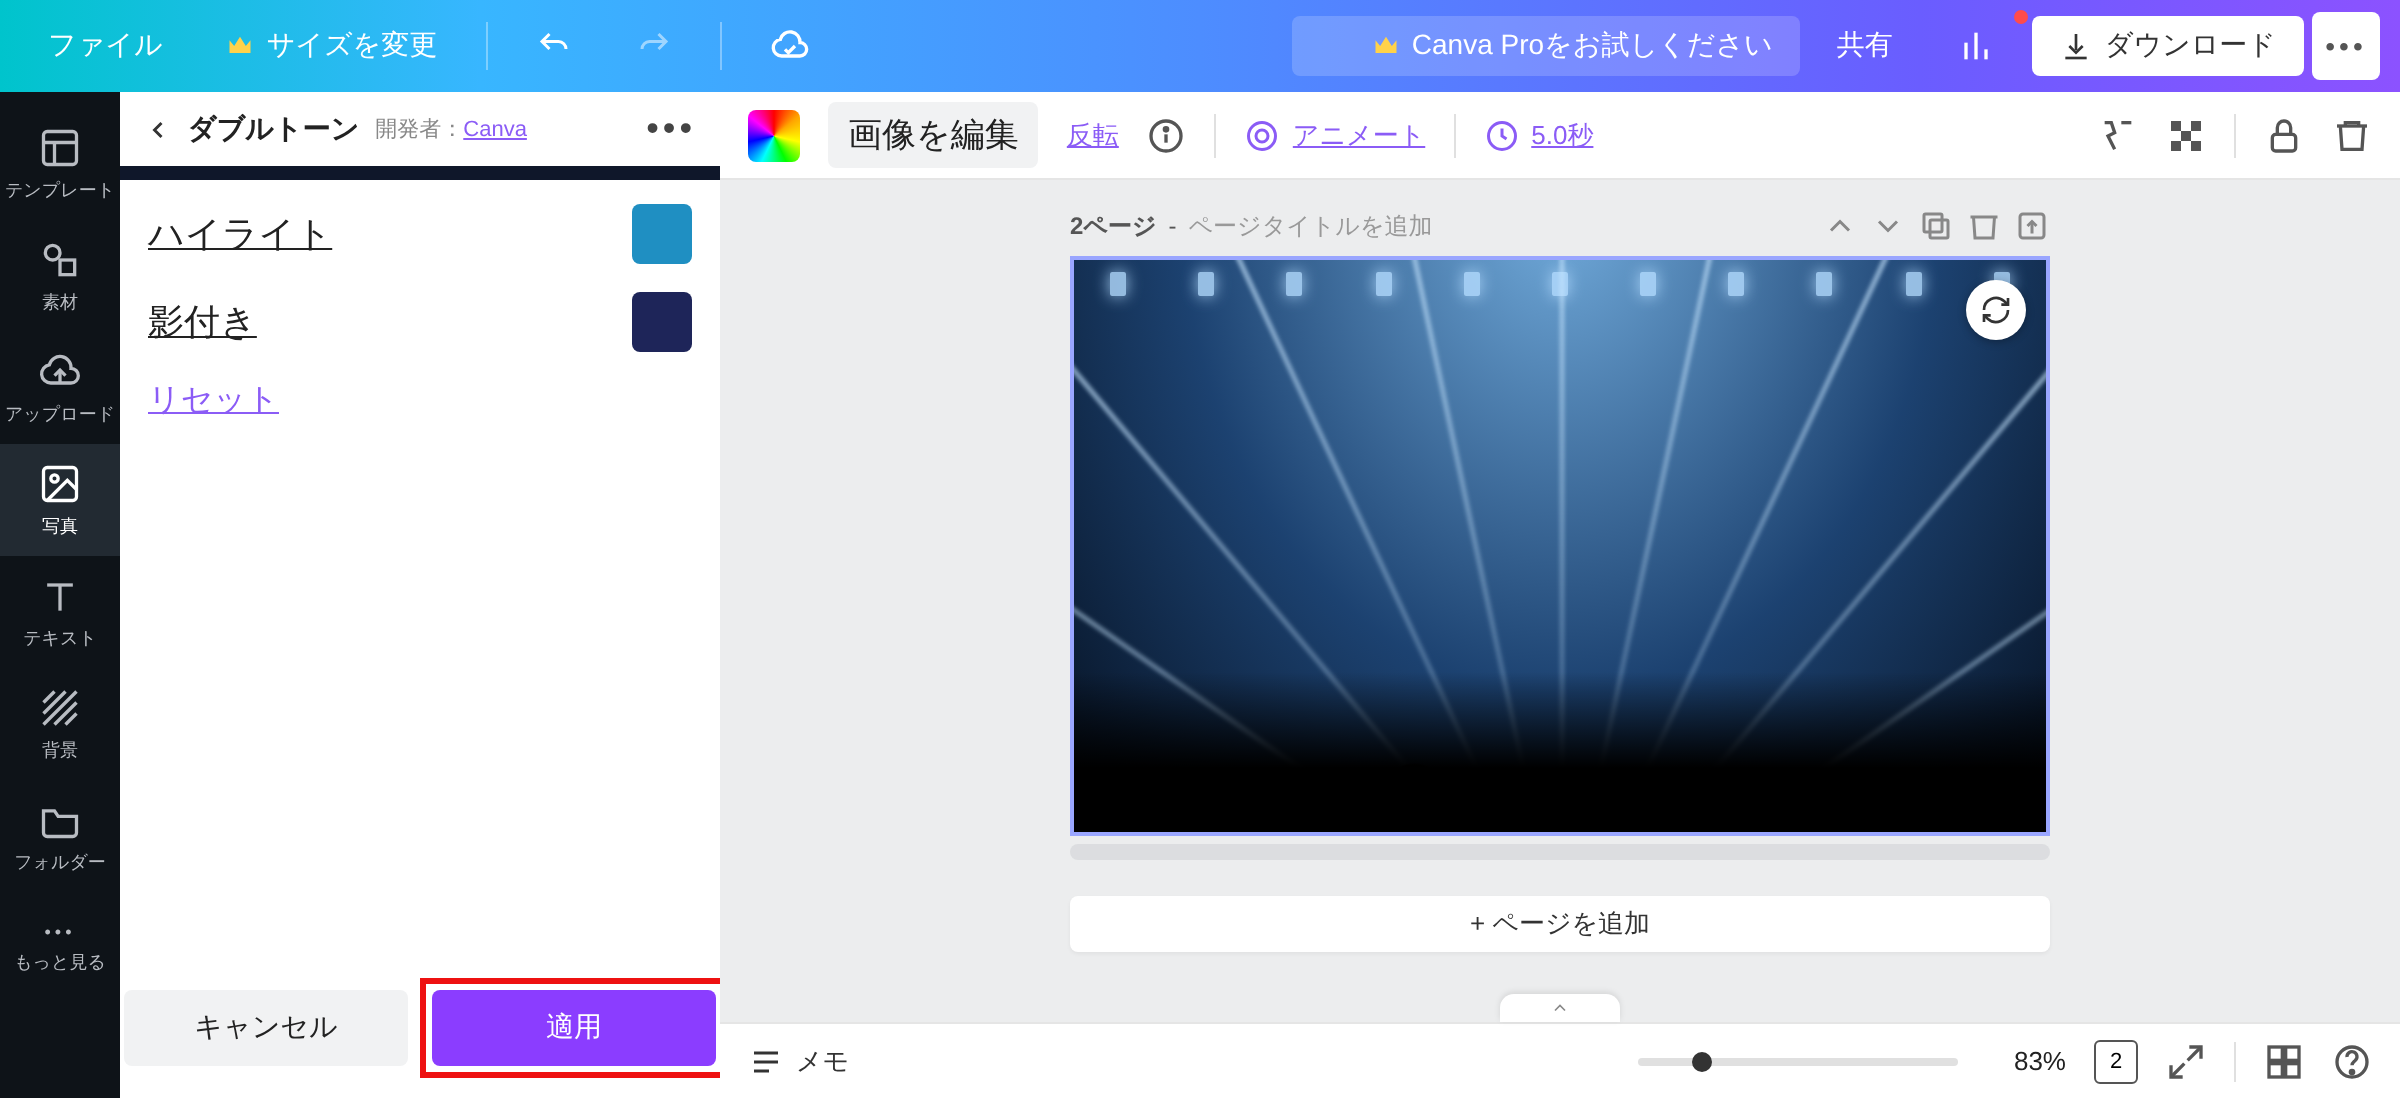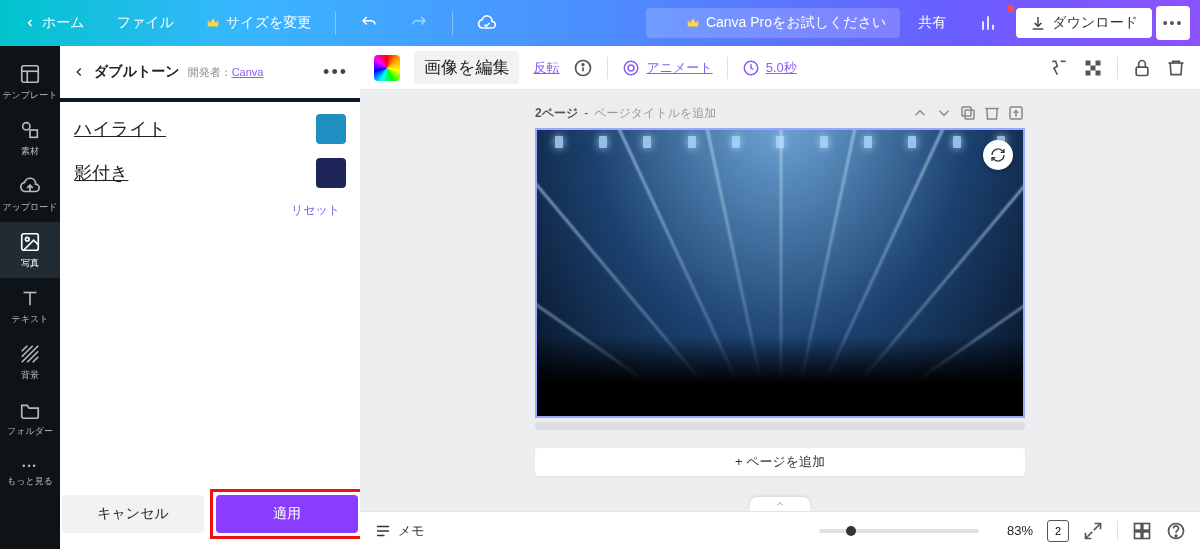--- a/index.html
+++ b/index.html
@@ -23,38 +23,38 @@
 
   
   .main{ display:flex; height: calc(549px - 46px); background:#ecedee;}
   .sidebar{ width:60px; background:#0e1318; display:flex; flex-direction:column; align-items:center; padding-top:8px; gap:0;}
   .sb-item{ width:60px; height:56px; display:flex; flex-direction:column; align-items:center; justify-content:center; gap:4px; color:#b8bcc2; cursor:pointer; font-size:9px;}
   .sb-item.active{ color:#fff; background:#222a32;}
   .sb-item svg{ width:22px; height:22px; }
 
   
   .panel{ width:300px; background:#fff; display:flex; flex-direction:column; position:relative;}
-  .panel-head{ height:56px; display:flex; align-items:center; padding:0 12px; gap:8px; border-bottom:4px solid #0f172a;}
+  .panel-head{ height:44px; display:flex; align-items:center; padding:0 12px; gap:8px; border-bottom:7px solid #0f172a;}
   .panel-head .title{ font-size:14px; font-weight:600; color:#222;}
   .panel-head .dev{ font-size:11px; color:#888;}
   .panel-head .dev a{ color:#8b5cf6;}
   .panel-head .dots{ margin-left:auto; font-size:18px; letter-spacing:2px; color:#444; cursor:pointer;}
   .panel-body{ padding:12px 14px; flex:1; display:flex; flex-direction:column; gap:14px;}
   .color-row{ display:flex; align-items:center; justify-content:space-between;}
   .color-row .label{ font-size:18px; color:#222;text-decoration:underline;}
   .swatch{ width:30px; height:30px; border-radius:4px;}
   .slider-wrap{ display:flex; flex-direction:column; gap:6px; padding:6px 6px 10px 6px;}
   .callout{ border:3px solid #e11; border-radius:2px; }
   .slider-head{ display:flex; align-items:center; justify-content:space-between;}
   .slider-head .label{ font-size:13px; color:#222;}
   .slider-head .val{ width:46px; height:22px; border:1px solid #ccc; border-radius:3px; font-size:12px; text-align:center; line-height:20px;}
   .slider-track{ position:relative; height:6px; background:#e6e6e6; border-radius:3px; margin-top:6px;}
   .slider-fill{ position:absolute; left:0; top:0; bottom:0; background:#8b5cf6; border-radius:3px;}
   .slider-thumb{ position:absolute; top:50%; transform:translate(-50%,-50%); width:22px; height:22px; border-radius:50%; background:#fff; border:5px solid #a78bfa; box-shadow:0 0 0 3px rgba(139,92,246,.25);}
-  .reset{ text-align:right; font-size:12px; color:#8b5cf6; padding-right:6px;}
+  .reset{ text-align:left; font-size:16px; color:#8b5cf6; padding-right:6px;text-decoration:underline;}
   .panel-foot{ display:flex; gap:12px; padding:14px 2px 16px; }
   .btn{ flex:1; height:38px; border-radius:4px; display:flex; align-items:center; justify-content:center; font-size:14px; cursor:pointer;}
   .btn.cancel{ background:#f1f2f3; color:#222;}
   .btn.apply{ background:#8b3dff; color:#fff;}
   .apply-callout{ position:relative; }
   .apply-outline{ position:absolute; inset:-6px; border:3px solid #e11; pointer-events:none;}
 
   .circle-num{ position:absolute; width:36px; height:36px; border:3px solid #e11; border-radius:50%; color:#e11; font-weight:700; font-size:18px; display:flex; align-items:center; justify-content:center; background:transparent; font-family:serif;}
 
   
@@ -100,26 +100,20 @@
   .zoom-thumb{ position:absolute; top:50%; transform:translate(-50%,-50%); width:10px; height:10px; border-radius:50%; background:#333;}
   .zoom-pct{ font-size:13px; color:#222; width:40px; text-align:right;}
   .bico{ width:20px; height:20px; color:#555; cursor:pointer;}
   .bottombar .vsep{ width:1px; height:20px; background:#e0e0e0;}
 </style>
 </head>
 <body>
 
 <div class="topbar">
   <div class="tbtn">
-    <svg width="12" height="12" viewBox="0 0 24 24" fill="none" stroke="#fff" stroke-width="3">
-        <polyline points="15 18 9 12 15 6"></polyline>
-      </svg>
-    <span>ホーム</span>
-  </div>
-  <div class="tbtn">
       <span>ファイル</span>
     </div>
   <div class="tbtn">
     <svg width="14" height="14" viewBox="0 0 24 24" fill="#ffd24a">
         <path d="M3 7l4 5 5-8 5 8 4-5v11H3z"></path>
       </svg>
     <span>サイズを変更</span>
   </div>
   <div class="sep"></div>
   <div class="tbtn">

